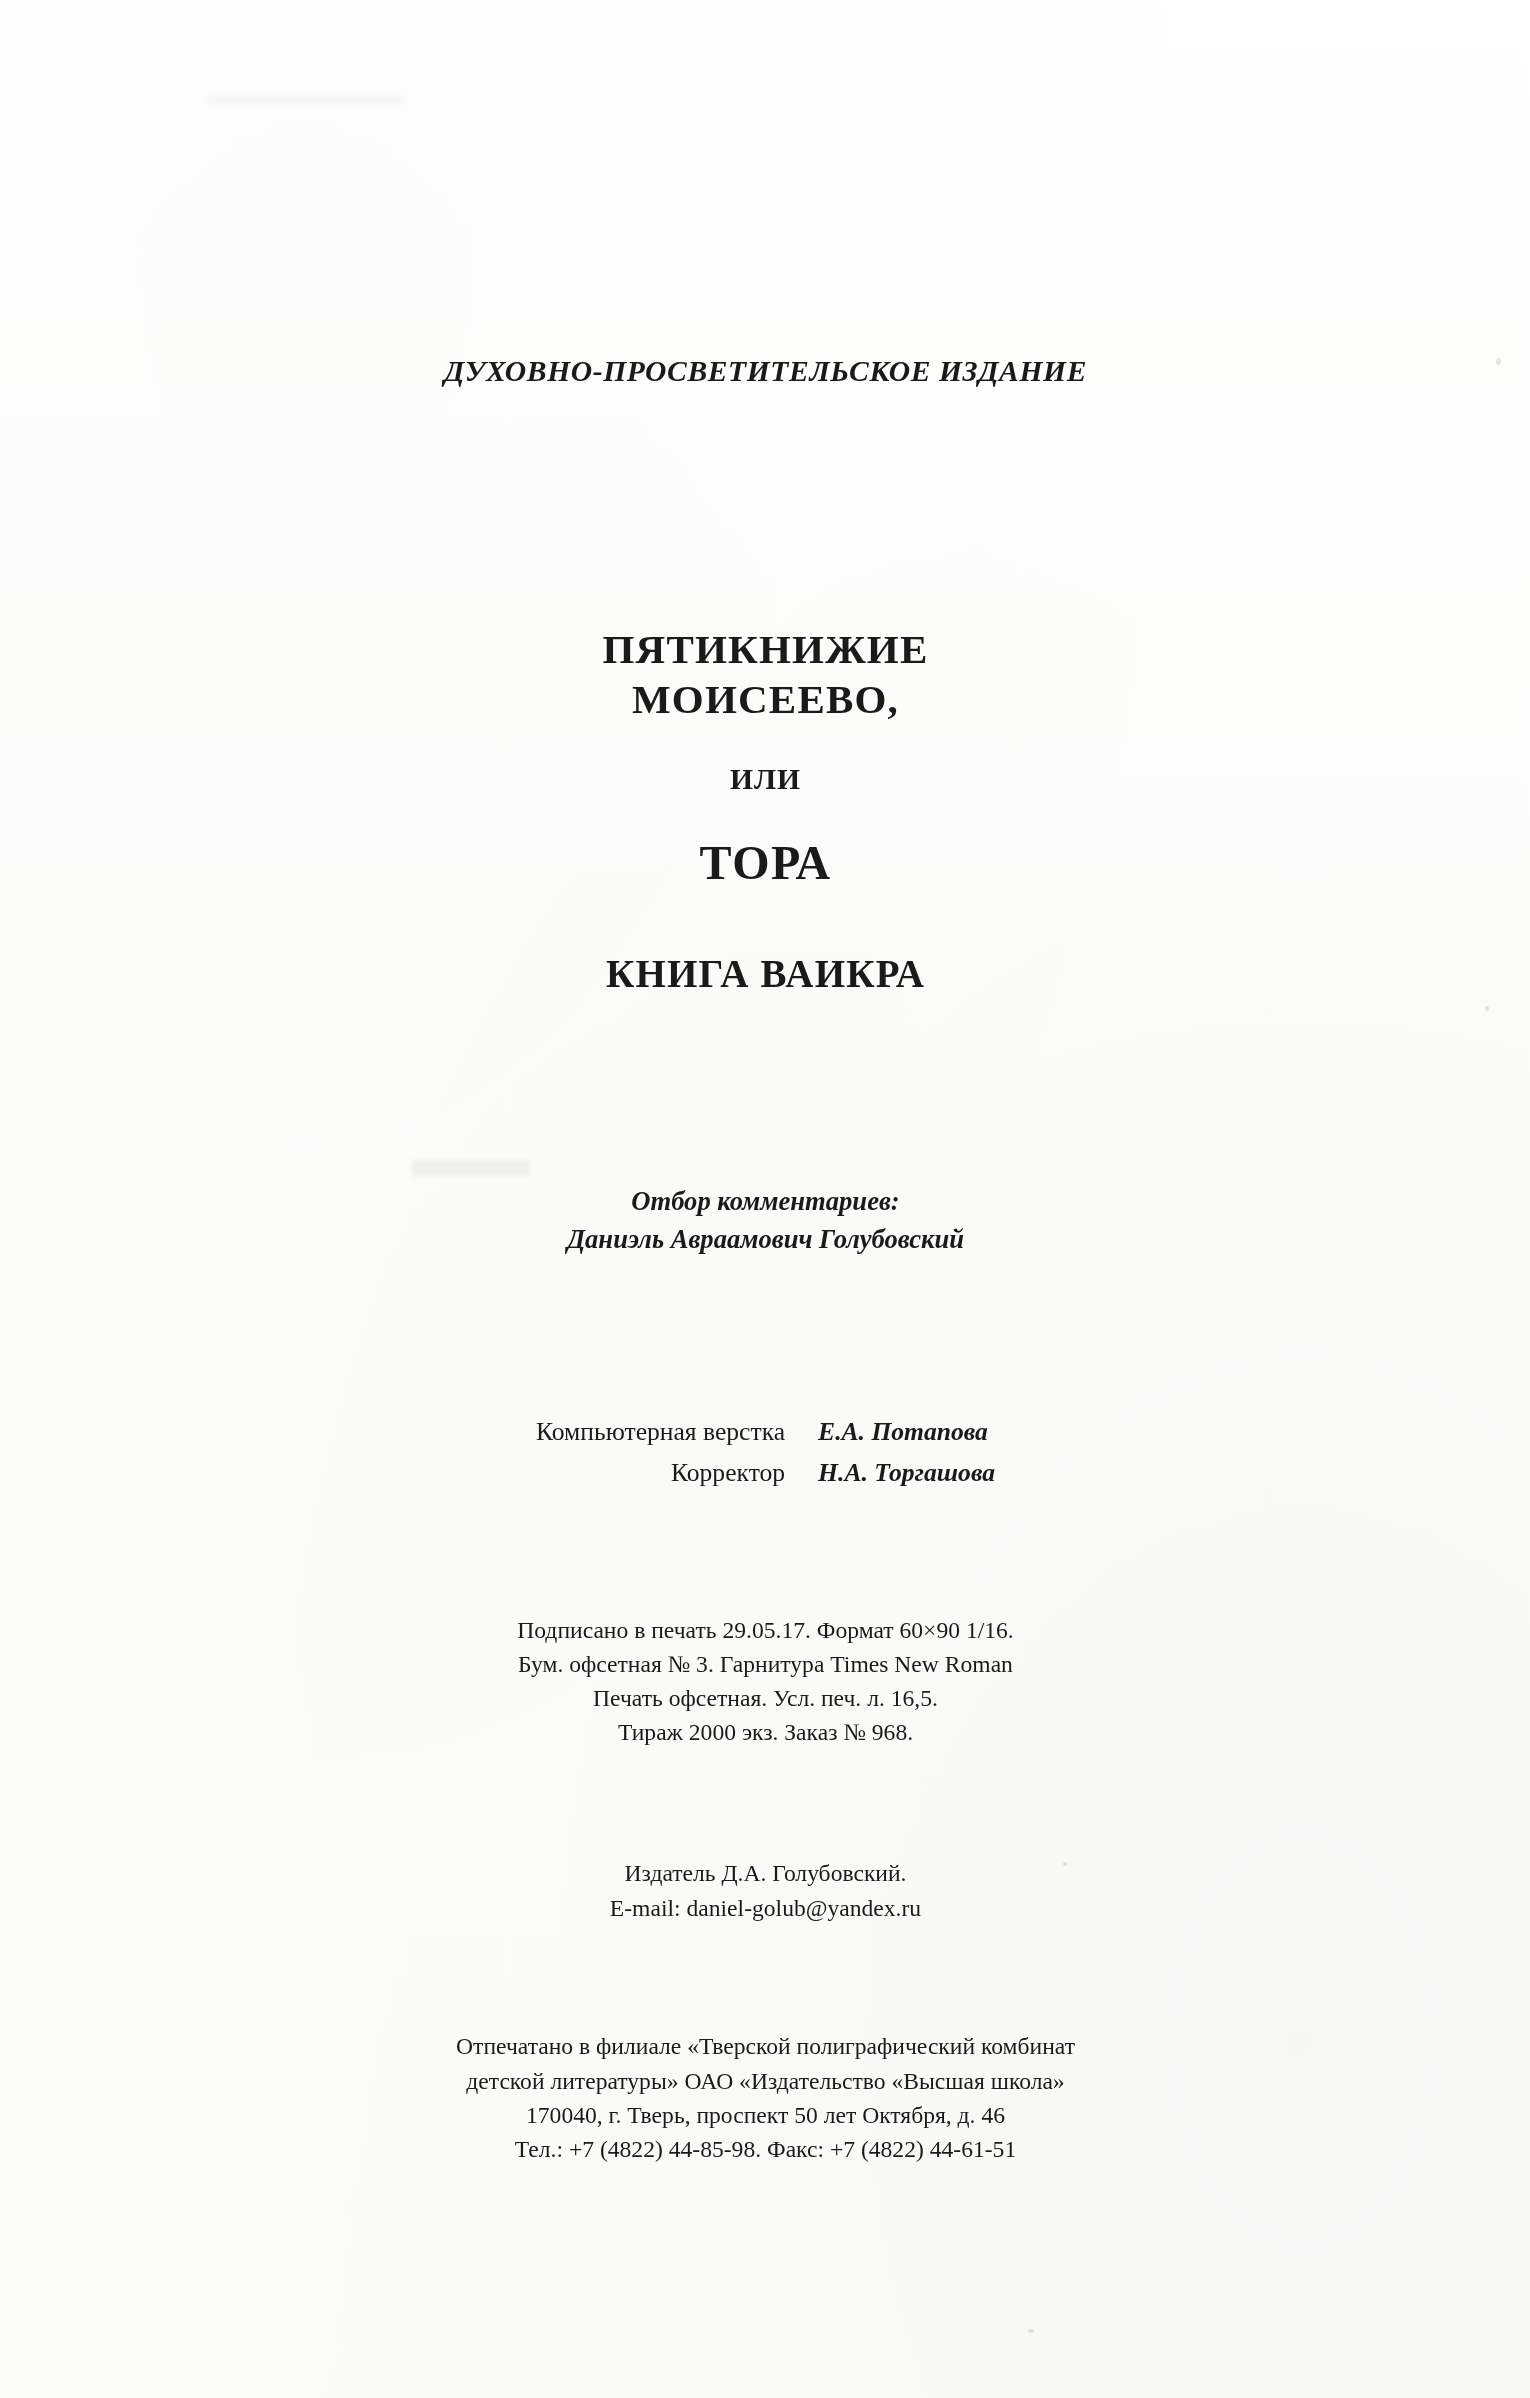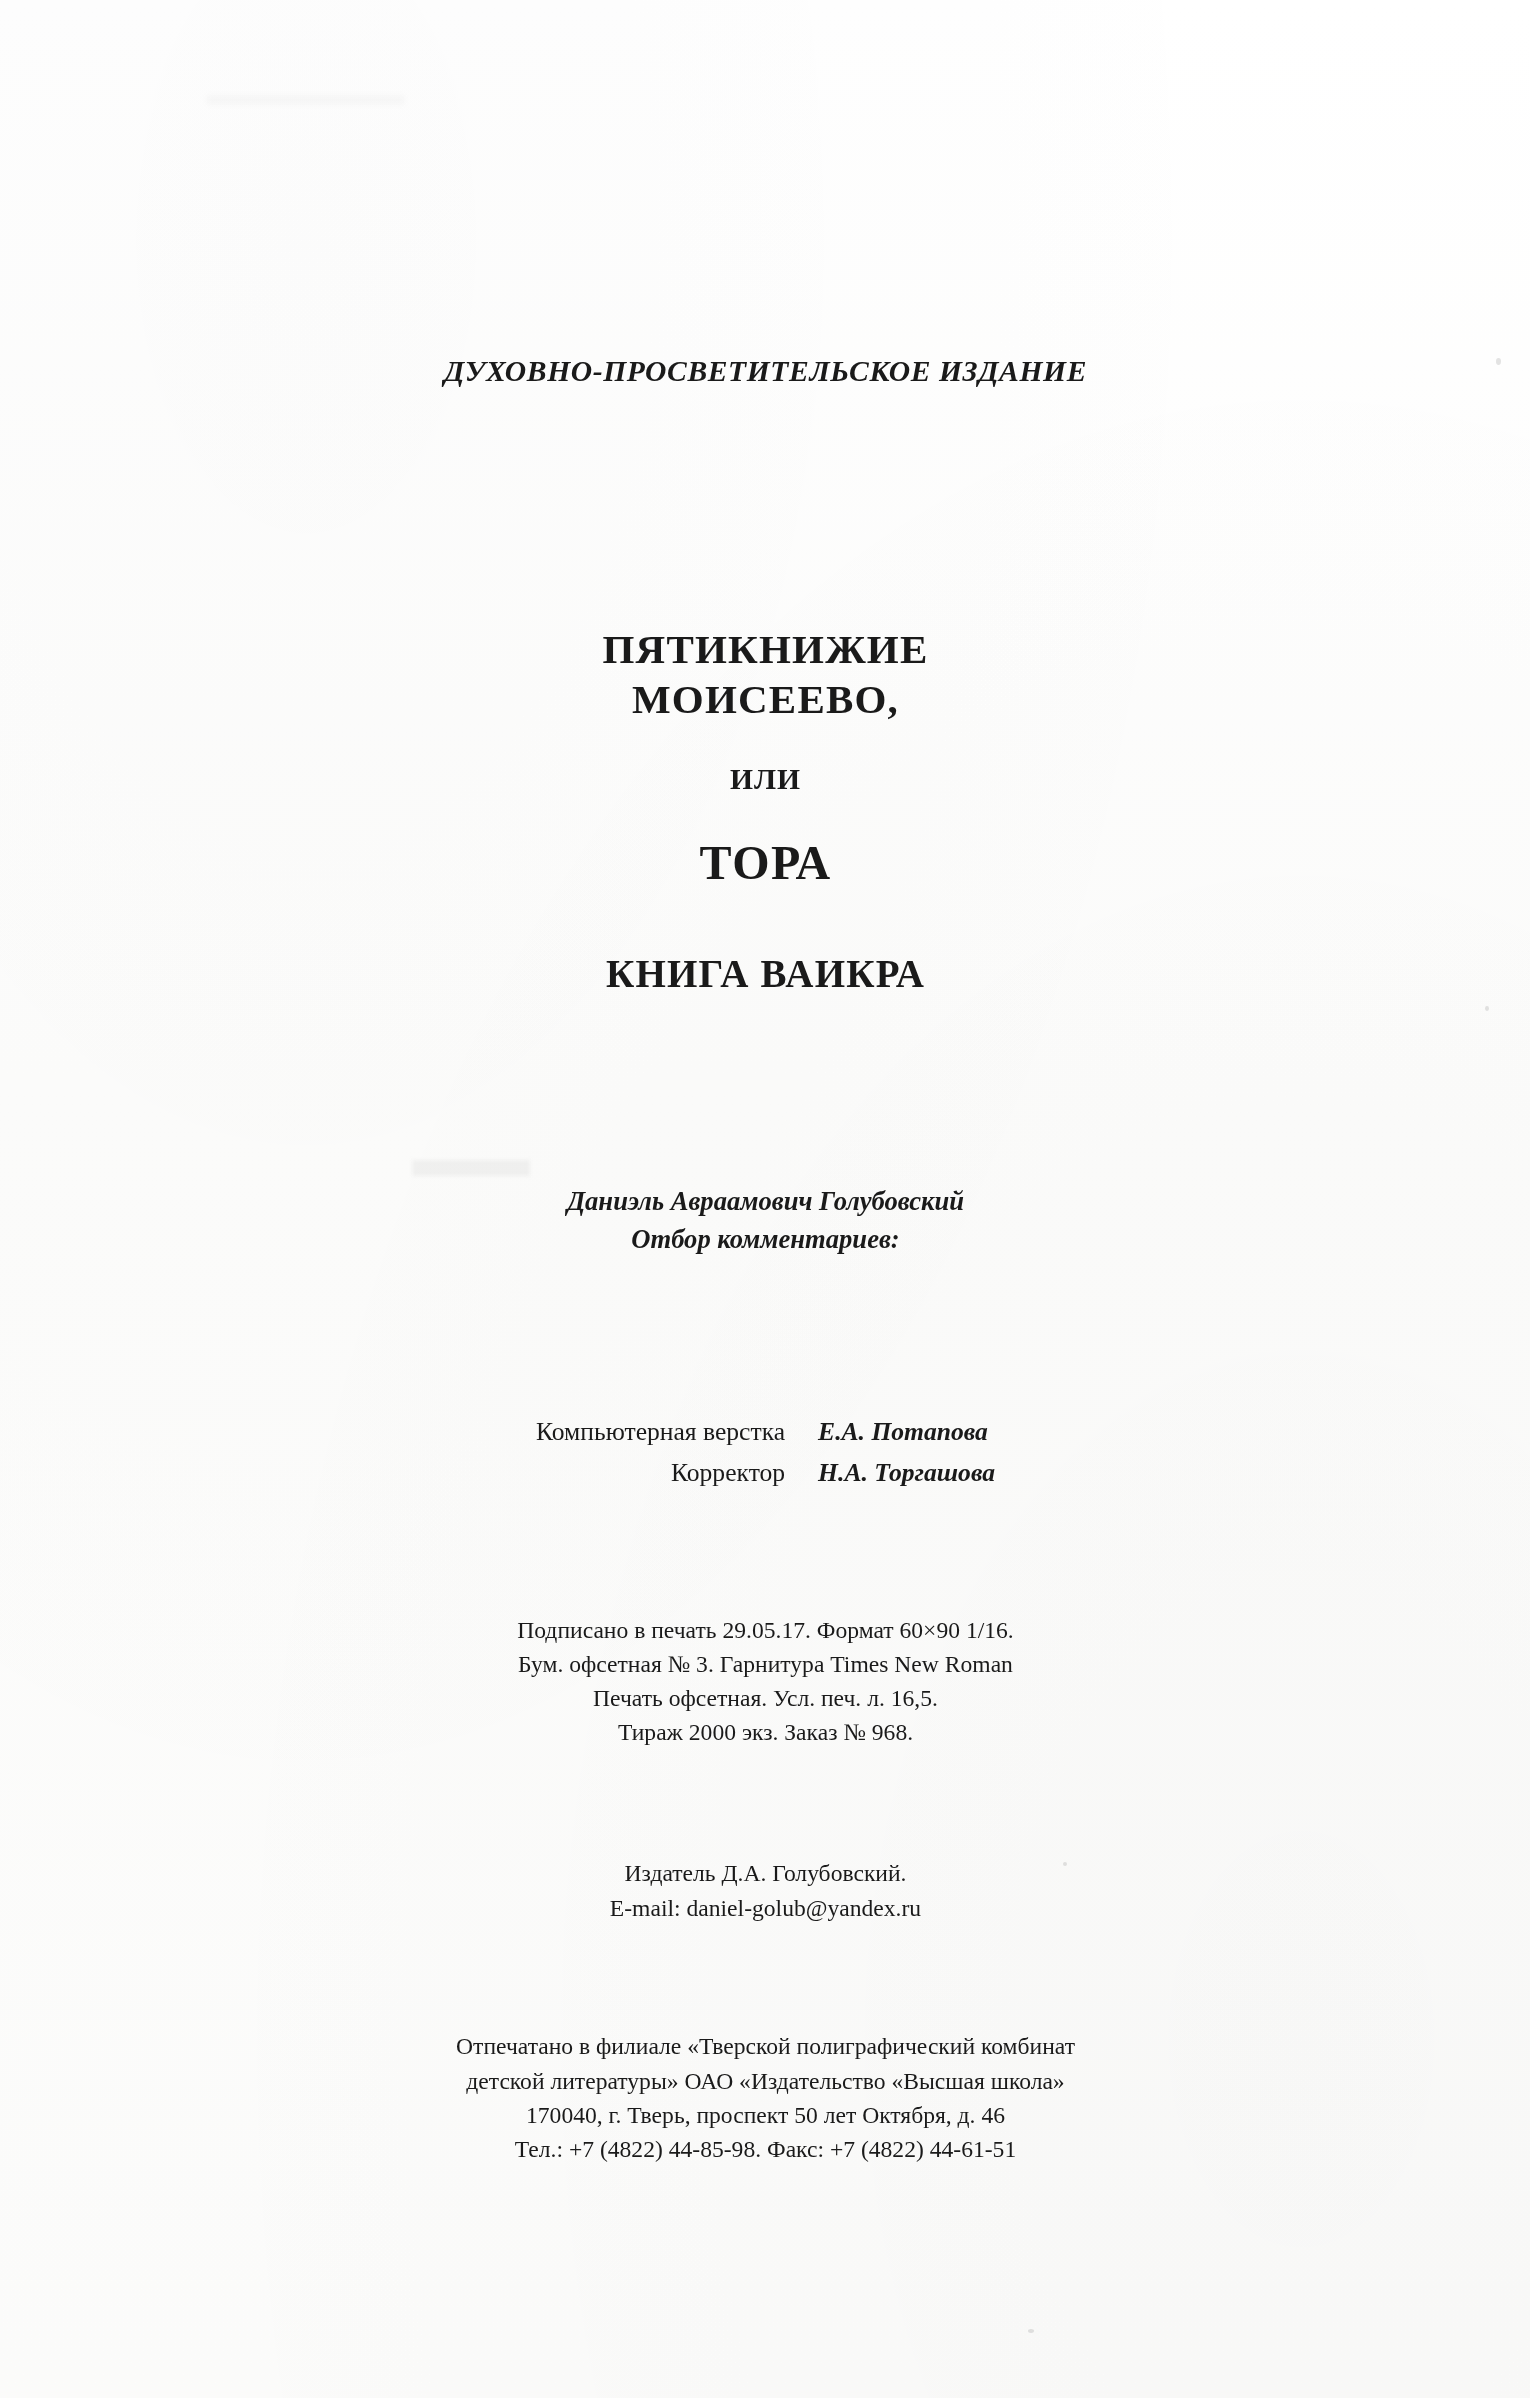--- a/index.html
+++ b/index.html
@@ -157,22 +157,22 @@
 
     <div class="title-block">
       <div class="title-main-1">ПЯТИКНИЖИЕ</div>
       <div class="title-main-2">МОИСЕЕВО,</div>
       <div class="title-or">ИЛИ</div>
       <div class="title-tora">ТОРА</div>
       <div class="title-book">КНИГА ВАИКРА</div>
     </div>
 
     <div class="editor-block">
+      <div>Отбор комментариев:</div>
       <div>Даниэль Авраамович Голубовский</div>
-      <div>Отбор комментариев:</div>
     </div>
 
     <div class="credits-block">
       <div class="credits-role">Компьютерная верстка</div>
       <div class="credits-person">Е.А. Потапова</div>
       <div class="credits-role">Корректор</div>
       <div class="credits-person">Н.А. Торгашова</div>
     </div>
 
     <div class="tech-block">

